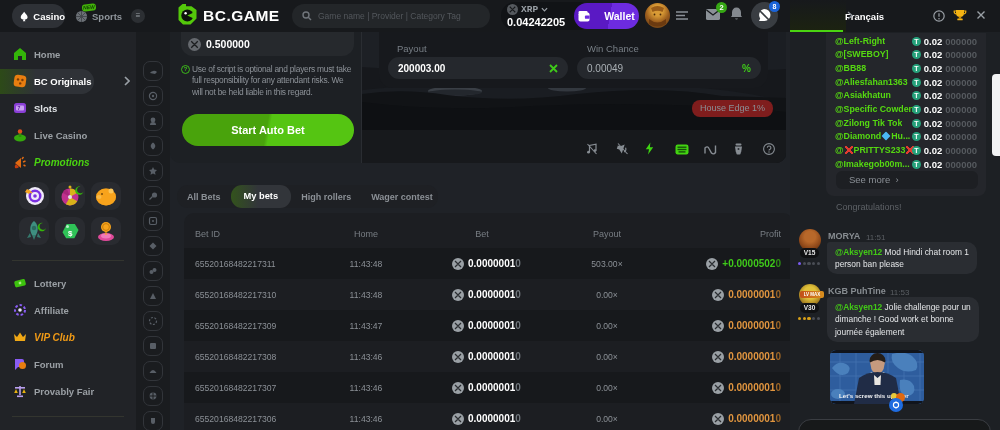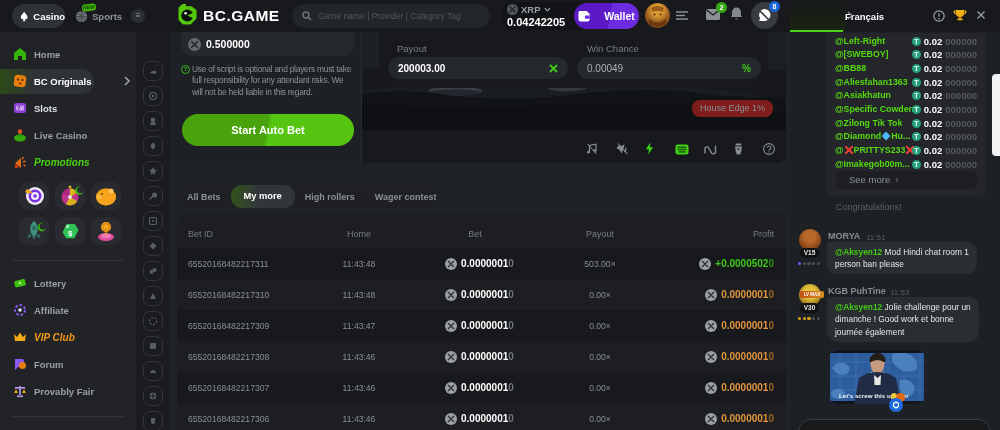--- a/index.html
+++ b/index.html
@@ -13,21 +13,21 @@
 .pill-casino span { color:#fff; font-weight:bold; font-size:9.5px; }
 .sports { left:75px; top:4px; height:24px; display:flex; align-items:center; gap:4px; }
 .sports span { color:#8f959b; font-weight:bold; font-size:9.5px; }
 .newbadge { left:82px; top:4px; width:14px; height:7px; background:#43b309; border-radius:3px; color:#0d3a03; font-size:5px; font-weight:bold; font-style:italic; text-align:center; line-height:7px; z-index:5; transform:rotate(-6deg);}
 .menudot { left:131px; top:9px; width:14px; height:14px; border-radius:50%; background:#2c2f33; color:#9aa0a6; font-size:8px; text-align:center; line-height:14px; font-weight:bold;}
 .logotxt { left:203px; top:7px; color:#fff; font-weight:900; font-size:15.5px; letter-spacing:0.5px; }
 .search { left:292px; top:4px; width:198px; height:24px; background:#232629; border-radius:12px; display:flex; align-items:center; padding-left:10px; gap:6px; }
 .search span { color:#53575c; font-size:8.5px; }
 .xrp { left:501px; top:2px; width:92px; height:28px; background:#111316; border-radius:14px; display:flex; flex-direction:column; justify-content:center; padding-left:6px; }
 .xrp .l1 { display:flex; align-items:center; gap:3px; }
-.xrp .l1 b { color:#9aa0a6; font-size:9.5px; }
+.xrp .l1 b { color:#9aa0a6; font-size:9.5px;font-family:Liberation Mono, monospace; }
 .xrp .l2 { color:#fff; font-weight:bold; font-size:11px; margin-top:0.5px; }
 .wallet { left:574px; top:3px; width:65px; height:26px; border-radius:13px; background:linear-gradient(100deg,#5a19c4 55%,#6d2be0 55%); display:flex; align-items:center; justify-content:center; gap:14px; }
 .wallet span { color:#fff; font-weight:bold; font-size:10.5px; }
 .avatar1 { left:645px; top:3px; width:25px; height:25px; border-radius:50%; background:radial-gradient(circle at 50% 30%, #d89a35 0 25%, #9a5c1d 55%, #5a3512 100%); overflow:hidden;}
 .chatbtn { left:751px; top:2px; width:27px; height:27px; border-radius:50%; background:#393d42; }
 .badge-g { left:716px; top:2px; width:11px; height:11px; border-radius:50%; background:#36a714; color:#fff; font-size:7.5px; font-weight:bold; text-align:center; line-height:11px; z-index:6;}
 .badge-b { left:769px; top:1px; width:11px; height:11px; border-radius:50%; background:#1b64d8; color:#fff; font-size:7px; font-weight:bold; text-align:center; line-height:11px; z-index:6;}
 
 
 #sidebar { left:0; top:32px; width:136px; height:398px; background:#212327; z-index:10; }
@@ -53,21 +53,21 @@
 .gpanel { left:17px; top:0; width:389px; height:56px; background:#17191d; border-radius:0 0 14px 14px; }
 .glabel { position:absolute; top:11px; color:#787f86; font-size:9.5px; }
 .ginput { position:absolute; top:25px; height:22px; background:#25282d; border-radius:13px; display:flex; align-items:center; padding:0 10px; }
 .hedge { left:330px; top:68px; width:81px; height:17px; background:#7f1d1d; border-radius:8px; color:#8b9096; font-size:9px; text-align:center; line-height:17px; }
 .cicons { left:0; top:100px; width:616px; height:31px; }
 
 
 #tabs { left:177px; top:185px; width:261px; height:23px; background:#1e2024; border-radius:11px; display:flex; align-items:center; z-index:5;}
 .tab { color:#8b9096; font-size:9px; font-weight:bold; padding:0 10px; white-space:nowrap; }
 .tab-active { background:linear-gradient(90deg,#33531c 0%,#32353a 45%,#32353a 100%); border-radius:11px; height:23px; line-height:23px; color:#fff; padding:0 13px; font-size:9.3px;}
-#btable { left:177px; top:213px; width:609px; height:217px; background:#1c1e22; border-radius:10px 10px 0 0; overflow:hidden; }
+#btable { left:184px; top:213px; width:609px; height:217px; background:#1c1e22; border-radius:10px 10px 0 0; overflow:hidden; }
 .thead { position:absolute; top:0; left:0; width:100%; height:35px; }
 .th { position:absolute; top:16px; color:#787e84; font-size:9px; }
 .row { position:absolute; left:0; width:100%; height:31px; }
 .row-d { background:#17191c; }
 .cell { position:absolute; top:0; height:31px; display:flex; align-items:center; }
 .betid { left:11px; color:#8b9096; font-size:8.6px; }
 .time { left:147px; width:70px; justify-content:center; color:#8b9096; font-size:8.6px; }
 .betcell { left:268px; gap:4px;}
 .payx { left:387px; width:72px; justify-content:center; color:#8b9096; font-size:8.6px; }
 .profit { right:12px; justify-content:flex-end; gap:4px; }
@@ -477,21 +477,21 @@
     <svg class="abs" style="left:11px;top:33px;" width="9" height="9" viewBox="0 0 12 12">
         <circle cx="6" cy="6" r="5.3" fill="none" stroke="#3fca1a" stroke-width="1.2"></circle>
         <text x="3.8" y="8.6" font-size="7.5" fill="#3fca1a" font-weight="bold">?</text>
       </svg>
     <div class="abs script-note">Use of script is optional and players must take<br>full responsibility for any attendant risks. We<br>will not be held liable in this regard.</div>
     <div class="abs startbtn">Start Auto Bet</div>
   </div>
 
   <div class="abs" id="tabs">
     <div class="tab">All Bets</div>
-    <div class="tab tab-active">My more</div>
+    <div class="tab tab-active">My bets</div>
     <div class="tab">High rollers</div>
     <div class="tab">Wager contest</div>
   </div>
 
   <div class="abs" id="btable">
     <div class="thead">
       <div class="th" style="left:11px;">Bet ID</div>
       <div class="th" style="left:147px;width:70px;text-align:center;">Home</div>
       <div class="th" style="left:268px;width:60px;text-align:center;">Bet</div>
       <div class="th" style="left:387px;width:72px;text-align:center;">Payout</div>

